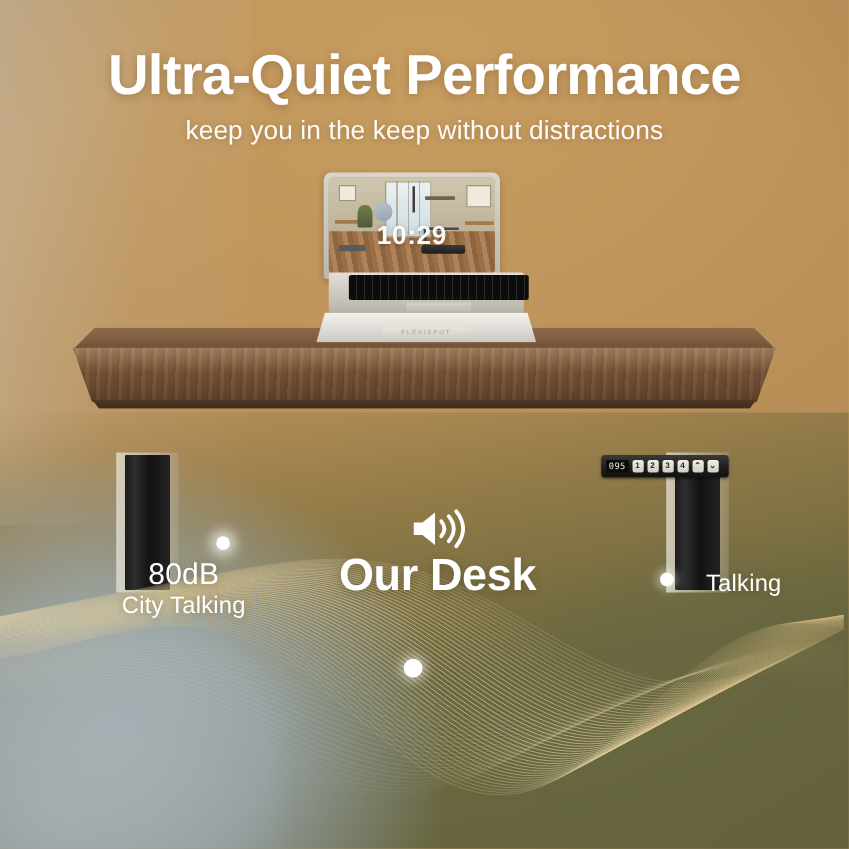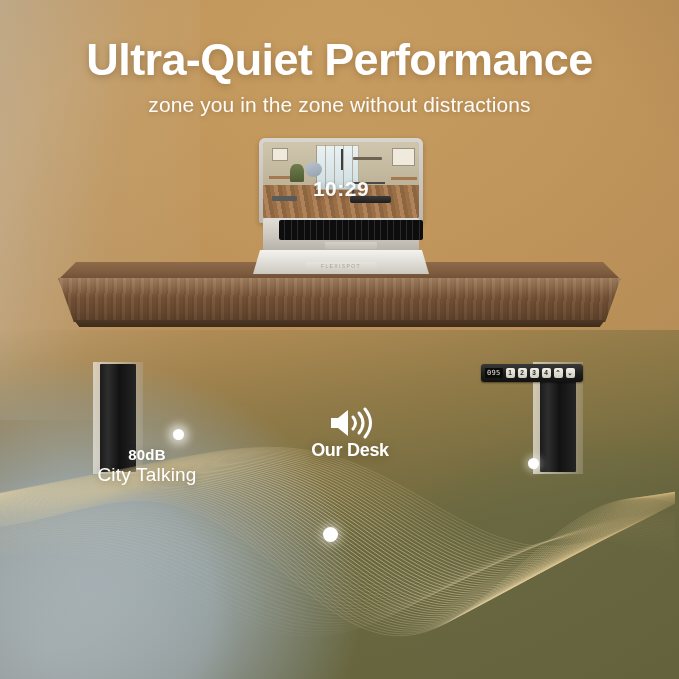--- a/index.html
+++ b/index.html
@@ -87,21 +87,21 @@
     box-shadow:0 1px 2px rgba(0,0,0,.45);}
   .ctrl-display{font-family:"DejaVu Sans Mono",monospace;font-size:7px;color:#e9e6dc;
     letter-spacing:.3px;padding:1px 2px;border-radius:1px;background:#0b0b0a;}
   .ctrl-btn{width:9px;height:10px;border-radius:2px;
     background:linear-gradient(180deg,#f2efe7,#cfccc2);
     font-size:6.5px;color:#26251f;display:flex;align-items:center;justify-content:center;
     font-weight:bold;line-height:1;}
 
   
   .laptop{position:absolute;left:253px;top:138px;width:176px;height:130px;z-index:18;}
-  .lid{position:absolute;left:6px;top:0;width:164px;height:85px;
+  .lid{position:absolute;left:6px;top:0;width:141px;height:85px;
     background:linear-gradient(180deg,#d8d5cf,#bcb8b0);
     border-radius:6px 6px 2px 2px;padding:4px;box-sizing:border-box;
     box-shadow:0 2px 5px rgba(60,40,18,.3);}
   .screen{position:relative;width:100%;height:100%;border-radius:4px;overflow:hidden;
     background:linear-gradient(175deg,#b4a58c 0%,#9d8a6e 40%,#8a7354 100%);}
   .scene{position:absolute;inset:0;}
   .s-floor{position:absolute;left:0;right:0;bottom:0;height:44%;
     background:repeating-linear-gradient(80deg,#9a6f46 0 4px,#b0825a 4px 8px,#8d6540 8px 12px);}
   .s-wall{position:absolute;left:0;right:0;top:0;height:58%;
     background:linear-gradient(180deg,#cfc6ae,#bdb296);}
@@ -147,29 +147,29 @@
     background:linear-gradient(180deg,#e7e4dd,#cfcbc2);}
   .stand-brand{position:absolute;left:0;right:0;top:45px;text-align:center;font-size:5px;
     color:#a9a49a;letter-spacing:1.4px;}
 
   
   .wave{position:absolute;left:0;top:380px;width:679px;height:299px;z-index:16;}
 
   
   .lbl{position:absolute;z-index:40;color:#ffffff;text-align:center;
        text-shadow:0 1px 6px rgba(70,60,30,.35);line-height:1.12;}
-  .lbl .db{font-size:15px;font-weight:700;letter-spacing:.2px;}
+  .lbl .db{font-size:24px;font-weight:400;letter-spacing:.2px;}
   .lbl .nm{font-size:19px;font-weight:400;letter-spacing:.2px;}
   .lbl-left{left:52px;top:447px;width:190px;}
   .lbl-right{left:520px;top:457px;width:150px;}
   .lbl-center{left:250px;top:406px;width:200px;}
   .lbl-center .big{font-size:35px;font-weight:bold;letter-spacing:-.8px;
     text-shadow:0 2px 8px rgba(70,60,30,.40);}
   .lbl-center .big .sm{font-size:24px;}
-  .lbl-center .sub{font-size:18px;font-weight:bold;letter-spacing:-.3px;
+  .lbl-center .sub{font-size:36px;font-weight:bold;letter-spacing:-.3px;
     text-shadow:0 2px 8px rgba(70,60,30,.40);margin-top:-3px;}
   .spk{display:block;margin:0 auto 3px auto;width:46px;height:34px;}
 
   .dot{position:absolute;border-radius:50%;background:#ffffff;z-index:39;}
   .dot-left{left:173px;top:429px;width:11px;height:11px;
     box-shadow:0 0 9px 5px rgba(255,255,255,.62);}
   .dot-right{left:528px;top:458px;width:11px;height:11px;
     box-shadow:0 0 7px 3px rgba(255,255,255,.40);}
   .dot-center{left:323px;top:527px;width:15px;height:15px;
     box-shadow:0 0 8px 3px rgba(255,255,255,.45);}
@@ -181,21 +181,21 @@
 
   <div class="bg-base"></div>
   <div class="bg-wall-l"></div>
   <div class="bg-olive"></div>
   <div class="bg-olive-r"></div>
   <div class="bg-cool"></div>
   <div class="bg-cool2"></div>
 
   <div class="headline-wrap">
     <div class="headline">Ultra-Quiet Performance</div>
-    <div class="subhead">zone you in the zone without distractions</div>
+    <div class="subhead">keep you in the keep without distractions</div>
   </div>
 
   <div class="leg-outer left"></div>
   <div class="leg-outer right"></div>
 
   <div class="laptop">
     <div class="lid">
       <div class="screen">
         <div class="scene">
           <div class="s-wall"></div>
@@ -353,16 +353,17 @@
     <svg class="spk" viewBox="0 0 46 34">
       <path d="M4 12 h7 L21 4 v26 L11 22 H4 Z" fill="#ffffff"></path>
       <path d="M26 11 q5 6 0 12" stroke="#ffffff" stroke-width="3" fill="none" stroke-linecap="round"></path>
       <path d="M32 7  q8 10 0 20" stroke="#ffffff" stroke-width="3" fill="none" stroke-linecap="round"></path>
       <path d="M38 3  q11 14 0 28" stroke="#ffffff" stroke-width="3" fill="none" stroke-linecap="round"></path>
     </svg>
     <div class="sub">Our Desk</div>
   </div>
 
   <div class="lbl lbl-right">
+    <div class="nm">Talking</div>
   </div>
 
   <div class="bg-vig"></div>
 </div>
 
 </body></html>

